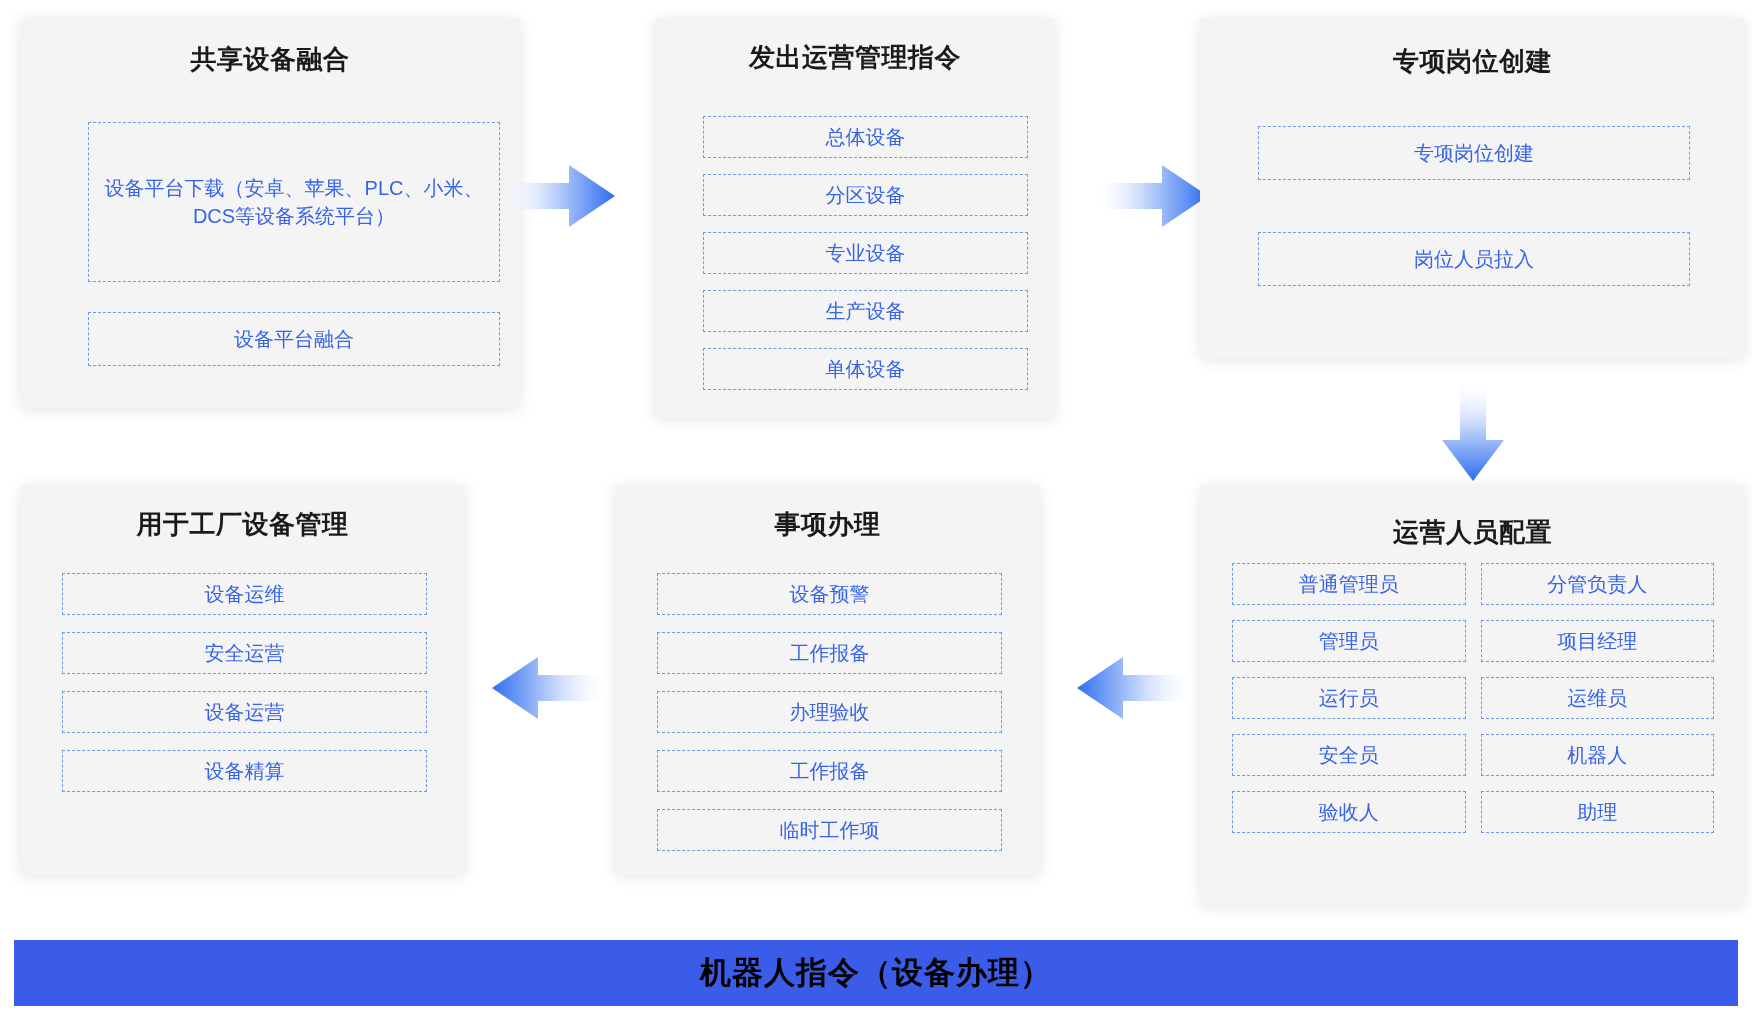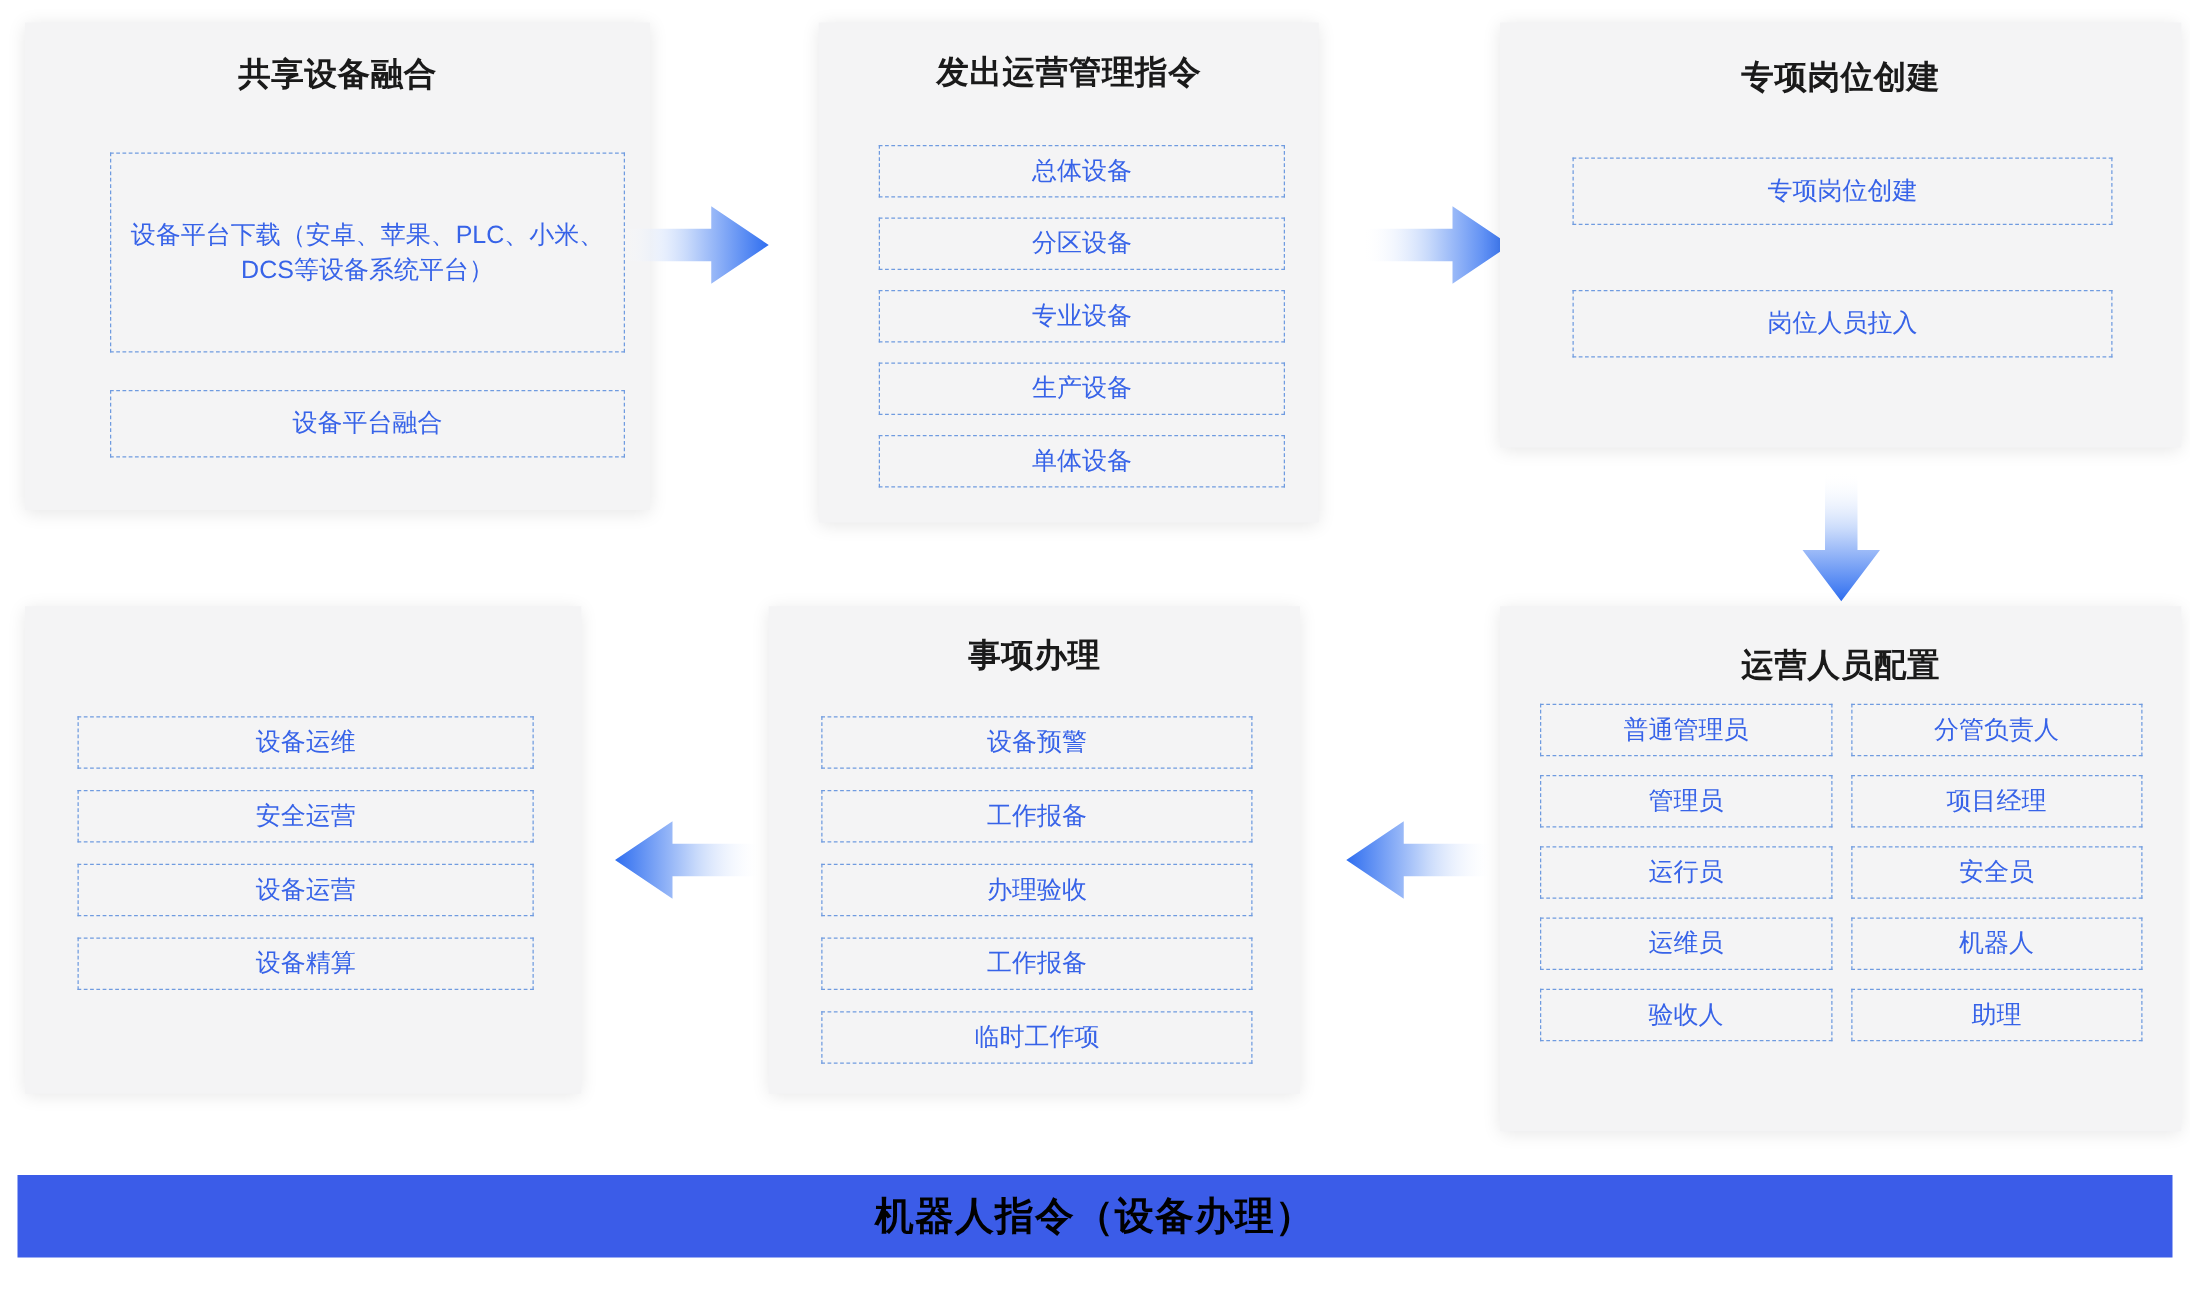--- a/index.html
+++ b/index.html
@@ -195,22 +195,22 @@
   </div>
 
   <div class="panel" id="panel-staff">
     <div class="panel-title">运营人员配置</div>
     <div class="grid">
       <div class="item">普通管理员</div>
       <div class="item">分管负责人</div>
       <div class="item">管理员</div>
       <div class="item">项目经理</div>
       <div class="item">运行员</div>
+      <div class="item">运维员</div>
       <div class="item">安全员</div>
-      <div class="item">运维员</div>
       <div class="item">机器人</div>
       <div class="item">验收人</div>
       <div class="item">助理</div>
     </div>
   </div>
 
   <div class="arrow" style="left:1075px; top:655px;">
     <svg width="120" height="66" viewBox="0 0 120 66">
       <defs>
         <linearGradient id="gr4" x1="1" y1="0" x2="0" y2="0">
@@ -241,20 +241,21 @@
           <stop offset="0%" stop-color="#ffffff" stop-opacity="0"></stop>
           <stop offset="45%" stop-color="#c7d9fb" stop-opacity="1"></stop>
           <stop offset="100%" stop-color="#2f6ef0" stop-opacity="1"></stop>
         </linearGradient>
       </defs>
       <path d="M120,20 L48,20 L48,2 L2,33 L48,64 L48,46 L120,46 Z" fill="url(#gr5)"></path>
     </svg>
   </div>
 
   <div class="panel" id="panel-factory">
+    <div class="panel-title">用于工厂设备管理</div>
     <div class="list">
       <div class="item">设备运维</div>
       <div class="item">安全运营</div>
       <div class="item">设备运营</div>
       <div class="item">设备精算</div>
     </div>
   </div>
 
   <div id="bottom-bar">
     <span class="bar-label">机器人指令（设备办理）</span>

